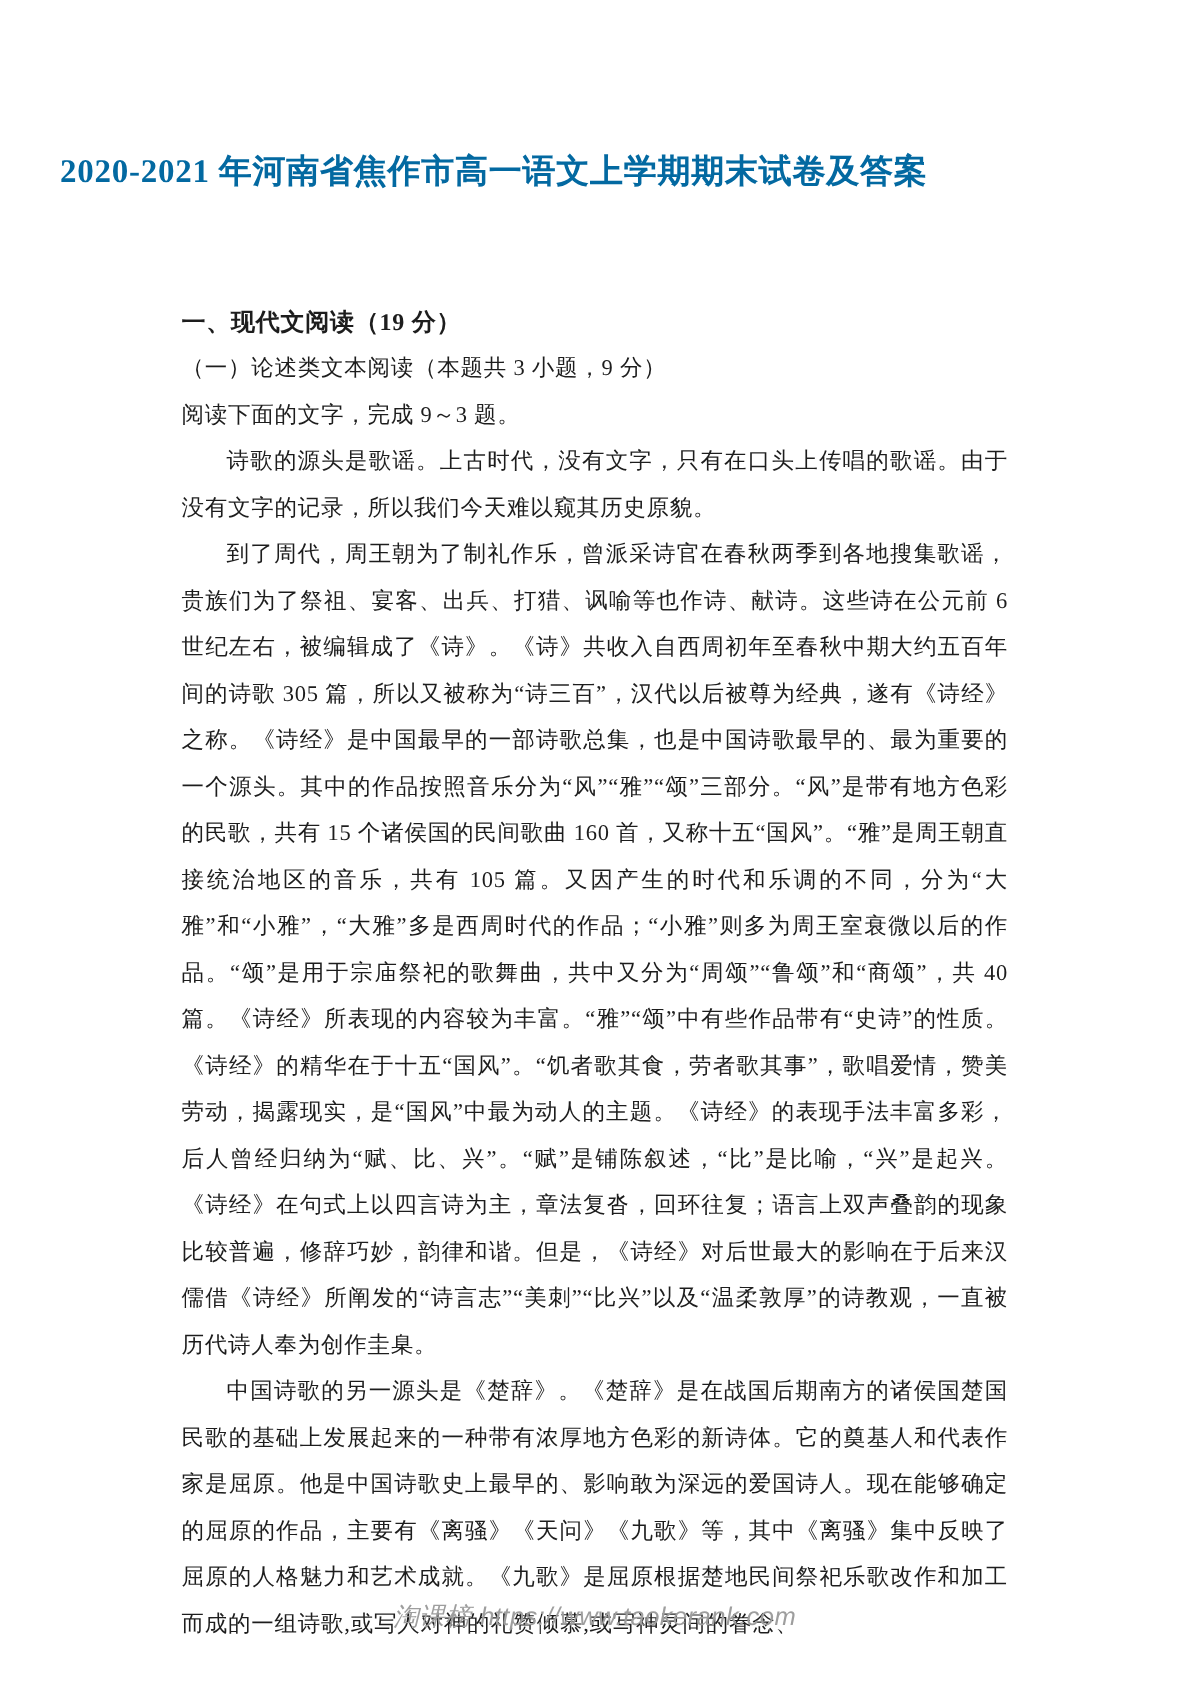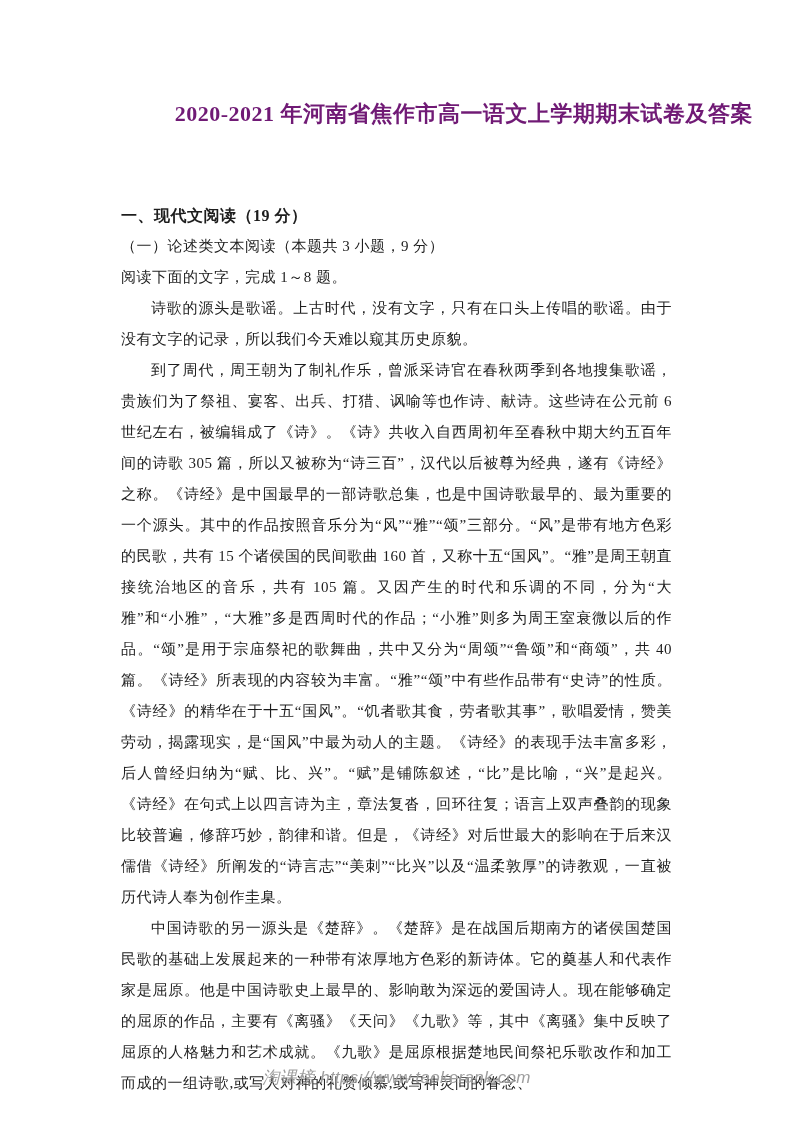--- a/index.html
+++ b/index.html
@@ -12,25 +12,25 @@
     width: 793px;
     height: 1122px;
     margin: 0 auto;
     background: #ffffff;
     overflow: hidden;
     font-family: "Liberation Serif", "DejaVu Serif", serif;
     color: #1d1d1d;
   }
   .doc-title {
     margin: 98px 40px 0 40px;
-    text-align: right;
+    text-align: left;
     font-size: 22px;
     line-height: 32px;
     font-weight: 700;
-    color: #701a75;
+    color: #0369a1;
     letter-spacing: 0.5px;
   }
   .content {
     margin: 70px 121px 0 121px;
     font-size: 15px;
     line-height: 31px;
     letter-spacing: 0.5px;
     text-align: justify;
   }
   .section-heading {
@@ -64,21 +64,21 @@
 <div class="page">
 
   <div class="doc-title">2020-2021 年河南省焦作市高一语文上学期期末试卷及答案</div>
 
   <div class="content">
 
     <div class="section-heading">一、现代文阅读（19 分）</div>
 
     <div class="sub-line">（一）论述类文本阅读（本题共 3 小题，9 分）</div>
 
-    <div class="sub-line">阅读下面的文字，完成 1～8 题。</div>
+    <div class="sub-line">阅读下面的文字，完成 9～3 题。</div>
 
     <p class="paragraph">诗歌的源头是歌谣。上古时代，没有文字，只有在口头上传唱的歌谣。由于没有文字的记录，所以我们今天难以窥其历史原貌。</p>
 
     <p class="paragraph">到了周代，周王朝为了制礼作乐，曾派采诗官在春秋两季到各地搜集歌谣，贵族们为了祭祖、宴客、出兵、打猎、讽喻等也作诗、献诗。这些诗在公元前 6 世纪左右，被编辑成了《诗》。《诗》共收入自西周初年至春秋中期大约五百年间的诗歌 305 篇，所以又被称为“诗三百”，汉代以后被尊为经典，遂有《诗经》之称。《诗经》是中国最早的一部诗歌总集，也是中国诗歌最早的、最为重要的一个源头。其中的作品按照音乐分为“风”“雅”“颂”三部分。“风”是带有地方色彩的民歌，共有 15 个诸侯国的民间歌曲 160 首，又称十五“国风”。“雅”是周王朝直接统治地区的音乐，共有 105 篇。又因产生的时代和乐调的不同，分为“大雅”和“小雅”，“大雅”多是西周时代的作品；“小雅”则多为周王室衰微以后的作品。“颂”是用于宗庙祭祀的歌舞曲，共中又分为“周颂”“鲁颂”和“商颂”，共 40 篇。《诗经》所表现的内容较为丰富。“雅”“颂”中有些作品带有“史诗”的性质。《诗经》的精华在于十五“国风”。“饥者歌其食，劳者歌其事”，歌唱爱情，赞美劳动，揭露现实，是“国风”中最为动人的主题。《诗经》的表现手法丰富多彩，后人曾经归纳为“赋、比、兴”。“赋”是铺陈叙述，“比”是比喻，“兴”是起兴。《诗经》在句式上以四言诗为主，章法复沓，回环往复；语言上双声叠韵的现象比较普遍，修辞巧妙，韵律和谐。但是，《诗经》对后世最大的影响在于后来汉儒借《诗经》所阐发的“诗言志”“美刺”“比兴”以及“温柔敦厚”的诗教观，一直被历代诗人奉为创作圭臬。</p>
 
     <p class="paragraph">中国诗歌的另一源头是《楚辞》。《楚辞》是在战国后期南方的诸侯国楚国民歌的基础上发展起来的一种带有浓厚地方色彩的新诗体。它的奠基人和代表作家是屈原。他是中国诗歌史上最早的、影响敢为深远的爱国诗人。现在能够确定的屈原的作品，主要有《离骚》《天问》《九歌》等，其中《离骚》集中反映了屈原的人格魅力和艺术成就。《九歌》是屈原根据楚地民间祭祀乐歌改作和加工而成的一组诗歌,或写人对神的礼赞倾慕,或写神灵间的眷念、</p>
 
   </div>
 
   <div class="footer">

